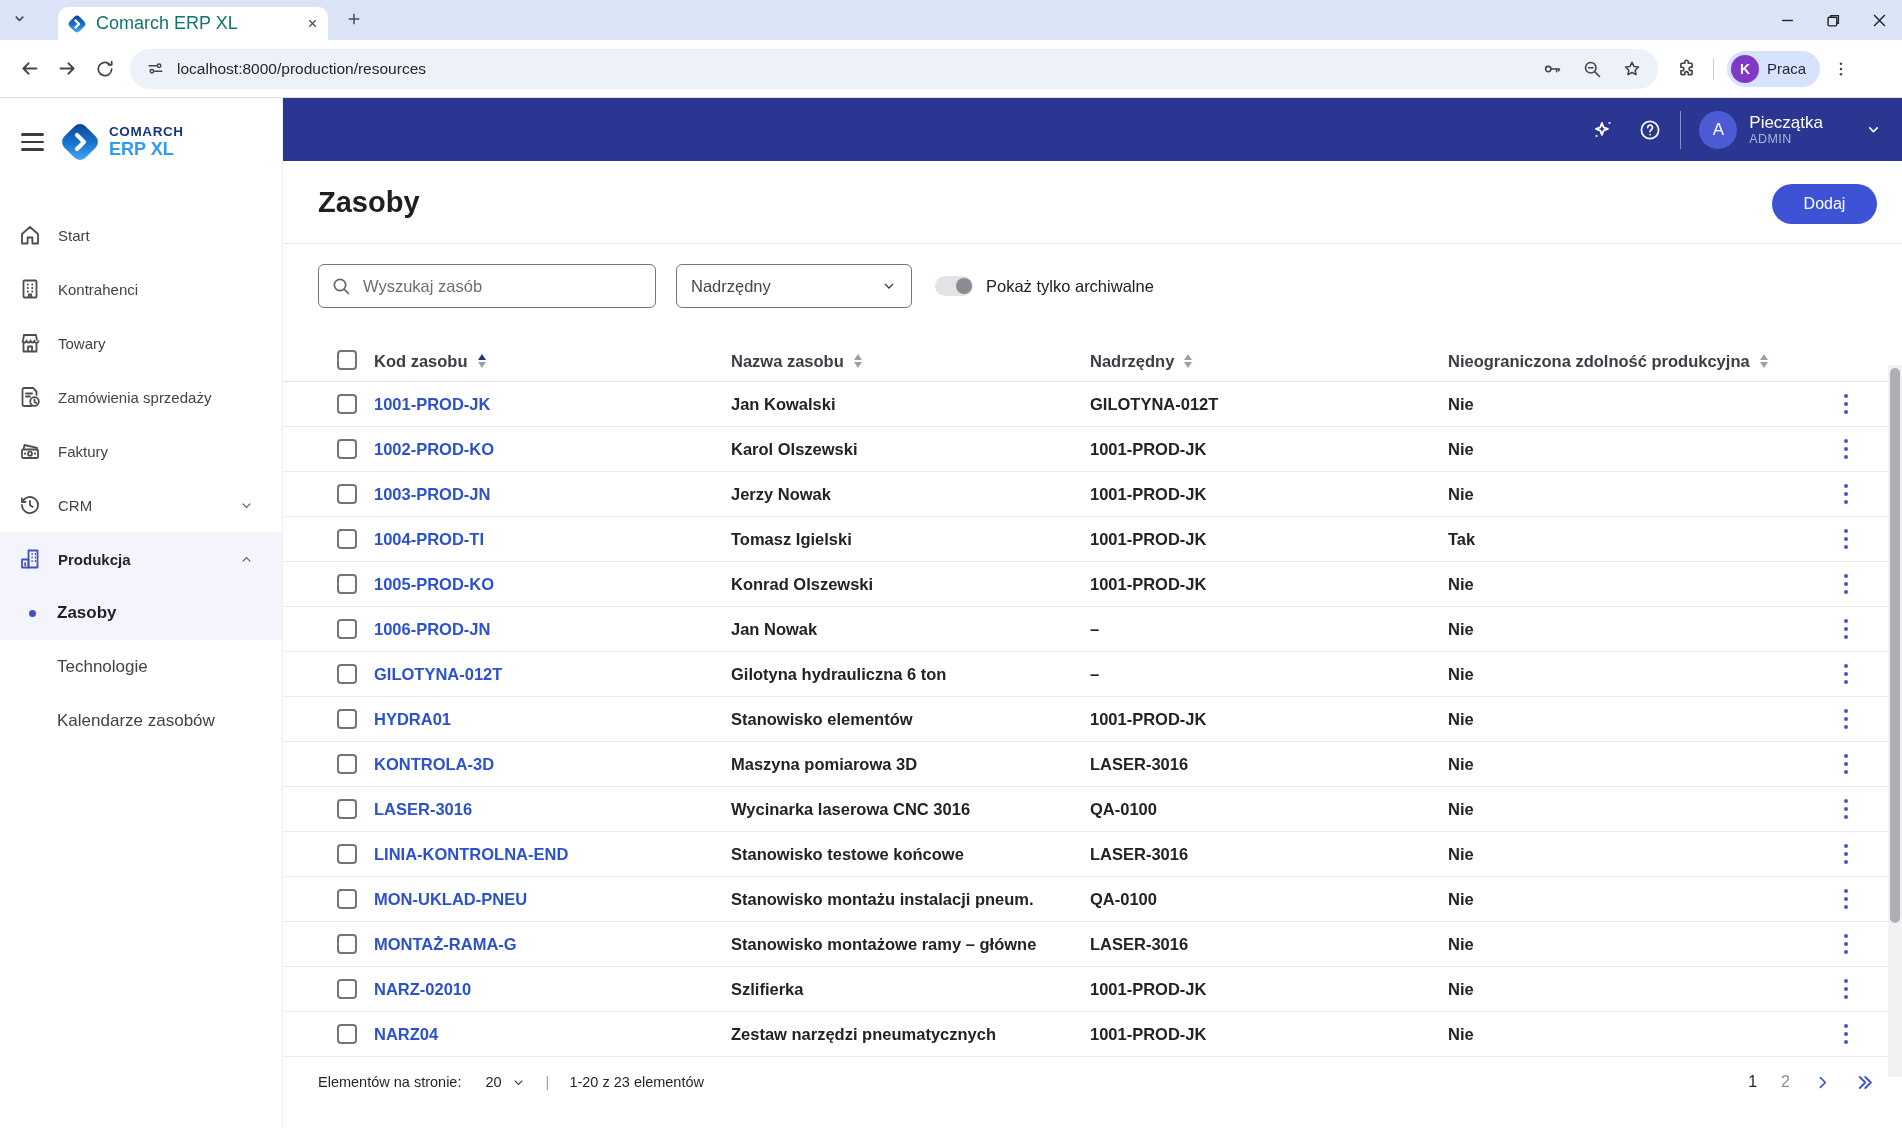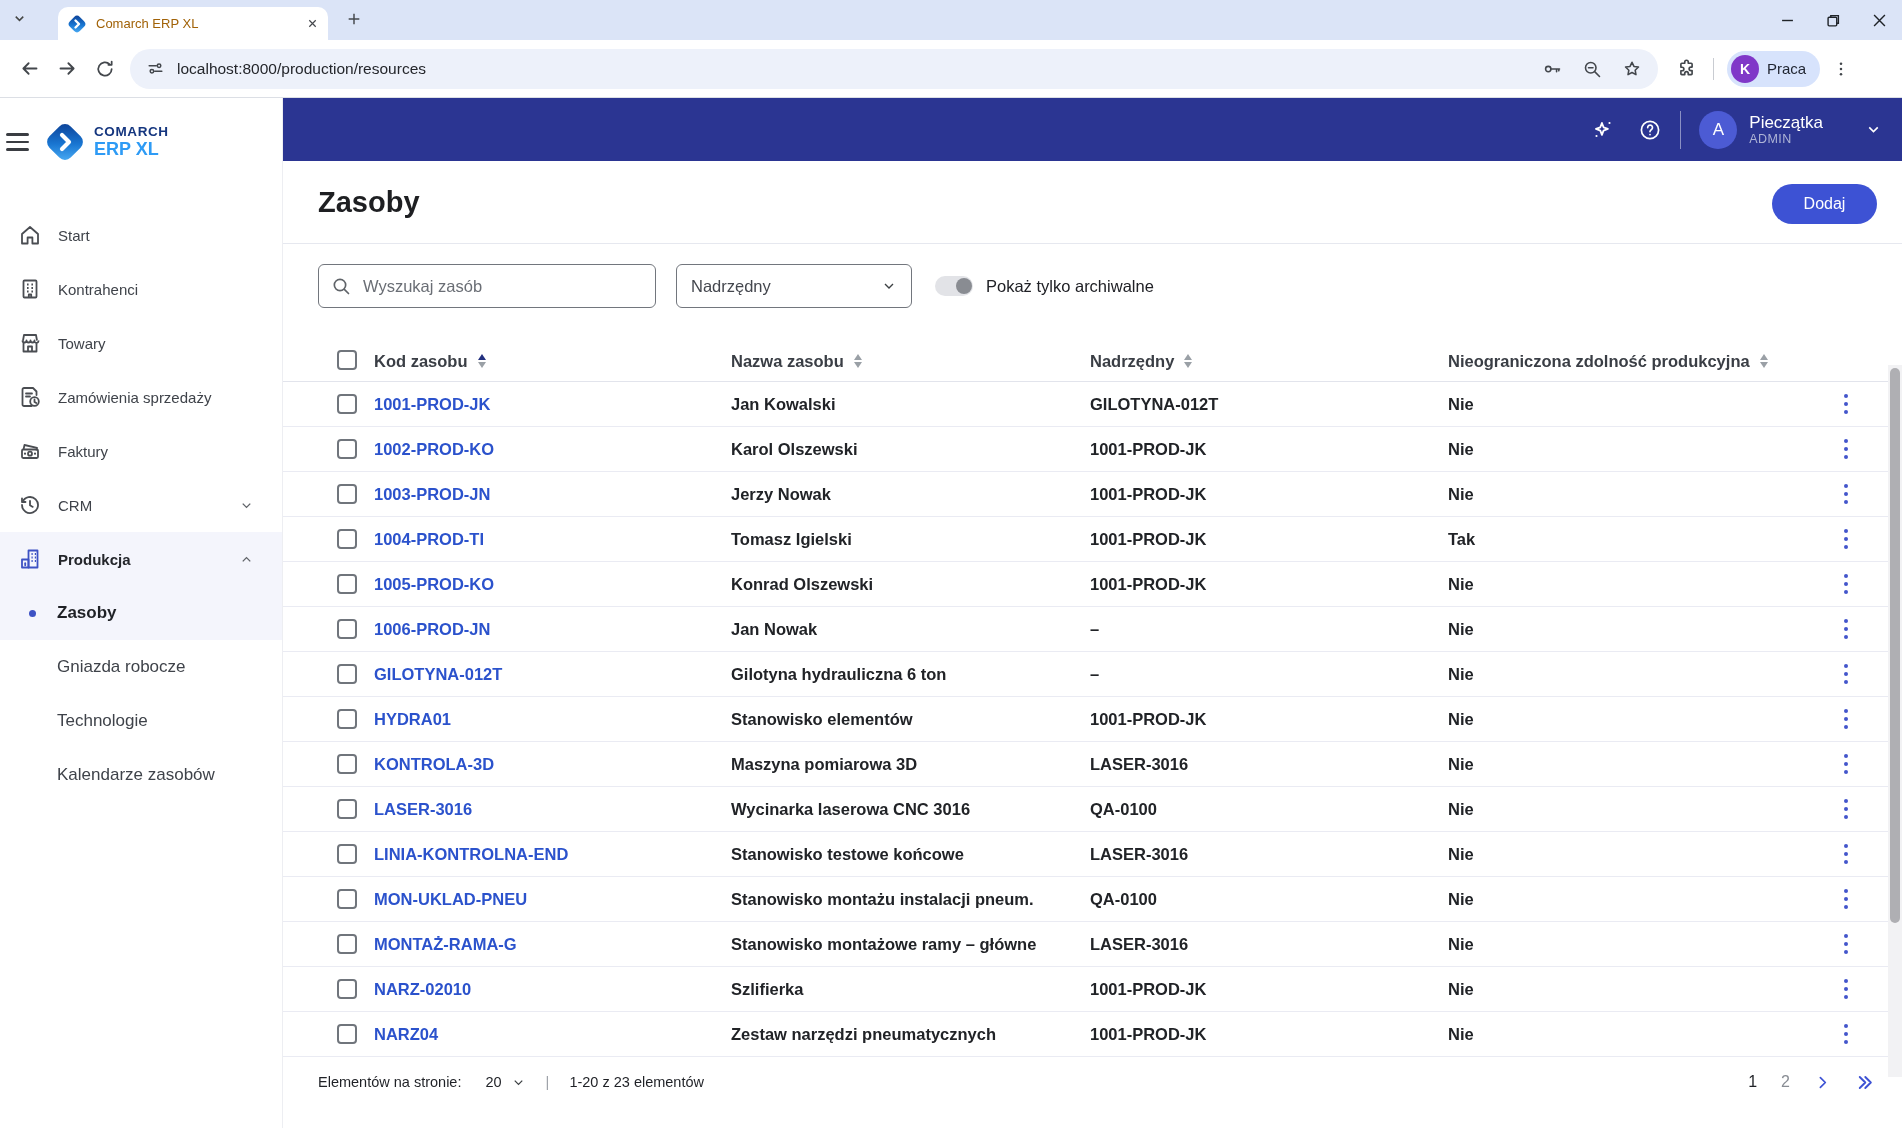--- a/index.html
+++ b/index.html
@@ -8,21 +8,21 @@
   html,body{margin:0;padding:0;background:#fff;}
   .screen{position:relative;width:1902px;height:1128px;overflow:hidden;
     font-family:"Liberation Sans",sans-serif;background:#fff;}
   svg{display:block}
 
   
   .tabstrip{position:absolute;left:0;top:0;width:1902px;height:40px;background:#DBE4F7;}
   .tab-search{position:absolute;left:12px;top:11px;color:#454746;}
   .tab{position:absolute;left:58px;top:7px;width:270px;height:33px;background:#fff;
     border-radius:10px 10px 0 0;display:flex;align-items:center;padding:0 10px;box-sizing:border-box;}
-  .tab-title{font-size:13px;color:#a16207;margin-left:10px;flex:1;white-space:nowrap;overflow:hidden;}
+  .tab-title{font-size:18px;color:#0f766e;margin-left:10px;flex:1;white-space:nowrap;overflow:hidden;}
   .tab-close{color:#45484d;display:flex;}
   .newtab{position:absolute;left:346px;top:11px;color:#45484d;}
   .win-controls{position:absolute;right:0;top:0;height:40px;display:flex;}
   .wbtn{width:46px;height:40px;display:flex;align-items:center;justify-content:center;color:#1f2328;}
 
   
   .toolbar{position:absolute;left:0;top:40px;width:1902px;height:58px;background:#fff;
     border-bottom:1px solid #DCDFE5;box-sizing:border-box;display:flex;align-items:center;padding-left:10px;}
   .nav-btn{width:38px;height:38px;display:flex;align-items:center;justify-content:center;color:#43474C;}
   .urlbar{margin-left:6px;width:1528px;height:40px;background:#EDF1FA;border-radius:20px;
@@ -46,21 +46,21 @@
   .ab-avatar{width:38px;height:38px;border-radius:50%;background:#4C5BD4;display:flex;align-items:center;
     justify-content:center;font-size:17px;color:#fff;}
   .ab-names{margin-left:12px;line-height:1.15;}
   .ab-user{font-size:17px;color:#fff;}
   .ab-role{font-size:12.5px;color:#AEB4D6;letter-spacing:.4px;}
   .ab-chevron{margin-left:42px;color:#fff;}
 
   
   .sidebar{position:absolute;left:0;top:98px;width:283px;height:1030px;background:#fff;
     border-right:1px solid #EDEEF2;box-sizing:border-box;}
-  .side-top{margin-top:22px;height:44px;display:flex;align-items:center;padding-left:6px;}
+  .side-top{margin-top:22px;height:44px;display:flex;align-items:center;padding-left:21px;}
   .hamburger{width:23px;display:flex;flex-direction:column;gap:5px;}
   .hamburger i{height:2.5px;background:#3A3D42;border-radius:2px;}
   .logo-mark{position:relative;width:40px;height:40px;margin-left:16px;}
   .logo-diamond{position:absolute;inset:5px;transform:rotate(45deg);border-radius:8px;
     background:linear-gradient(135deg,#0B3C91 0%,#1976D2 55%,#4FB1F7 100%);}
   .logo-mark svg{position:absolute;inset:0;}
   .logo-text{margin-left:9px;line-height:1.06;}
   .logo-l1{font-size:13.5px;font-weight:700;color:#15367F;letter-spacing:.6px;}
   .logo-l2{font-size:18px;font-weight:700;color:#2E9BF5;}
   .nav{margin-top:44px;}
@@ -348,23 +348,20 @@
           <svg width="15" height="15" viewBox="0 0 24 24" fill="none" stroke="currentColor" stroke-width="2.2">
               <path d="M6 15l6-6 6 6"></path>
             </svg>
         </span>
       </div>
       <div class="sub-item active">
         <span class="bullet"></span>
         <span>Zasoby</span>
       </div>
       <div class="sub-item">
-        <span>Gniazda robocze</span>
-      </div>
-      <div class="sub-item">
         <span>Technologie</span>
       </div>
       <div class="sub-item">
         <span>Kalendarze zasobów</span>
       </div>
     </nav>
   </aside>
 
   <div class="appbar">
     <span class="ab-icon">

